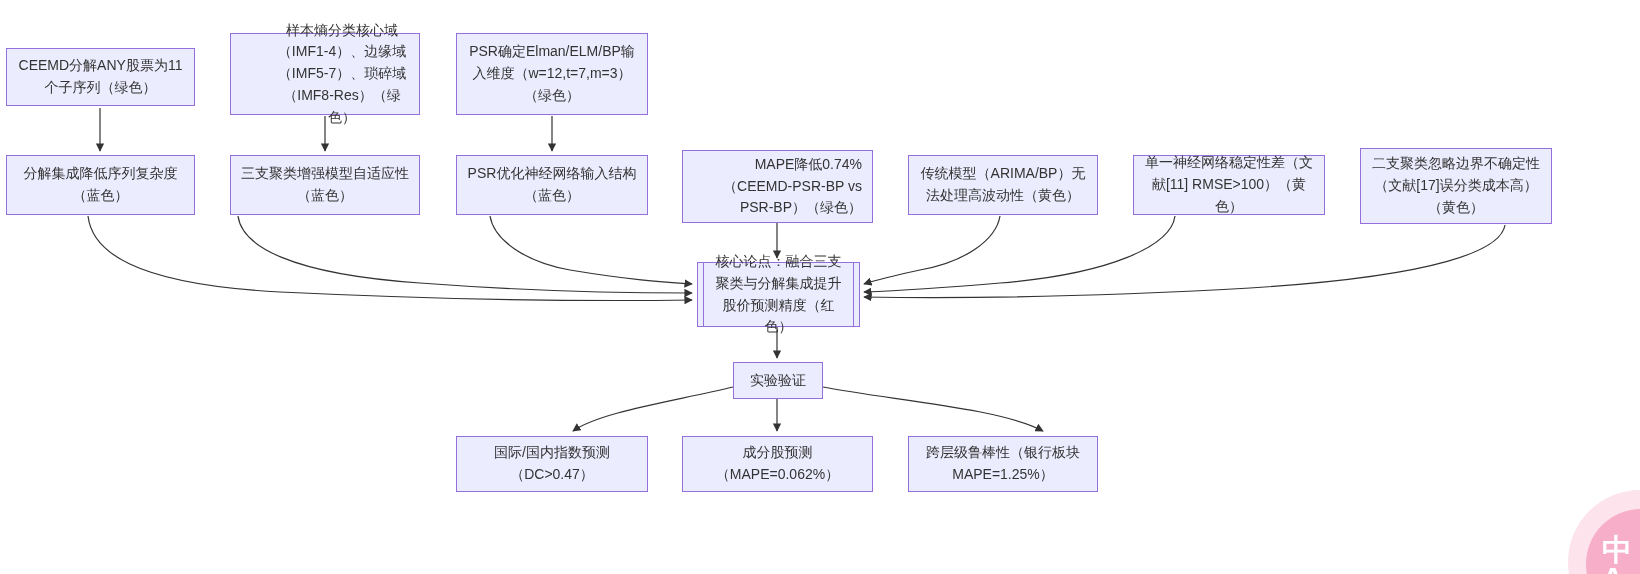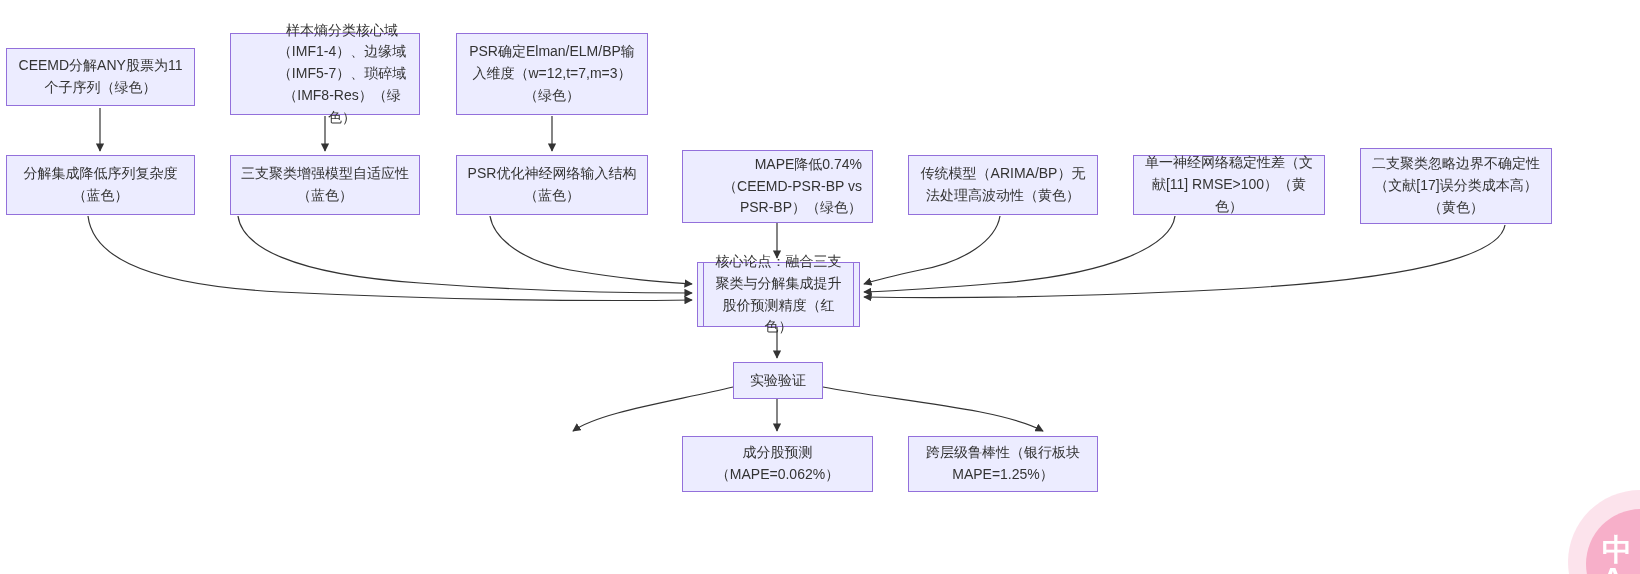--- a/index.html
+++ b/index.html
@@ -126,20 +126,23 @@
   </div>
 
   <div class="node subroutine" style="left:697px;top:262px;width:163px;height:65px;">
     <div class="inner">核心论点：融合三支聚类与分解集成提升股价预测精度（红色）</div>
   </div>
 
   <div class="node" style="left:733px;top:362px;width:90px;height:37px;">
     <div class="inner">实验验证</div>
   </div>
 
+  <div class="node" style="left:456px;top:436px;width:192px;height:56px;">
+    <div class="inner">国际/国内指数预测（DC&gt;0.47）</div>
+  </div>
   <div class="node" style="left:682px;top:436px;width:191px;height:56px;">
     <div class="inner">成分股预测（MAPE=0.062%）</div>
   </div>
   <div class="node" style="left:908px;top:436px;width:190px;height:56px;align-items:center;">
     <div class="inner">跨层级鲁棒性（银行板块MAPE=1.25%）</div>
   </div>
 
   <div class="badge-halo"></div>
   <div class="translate-badge">
     <span>中</span>

